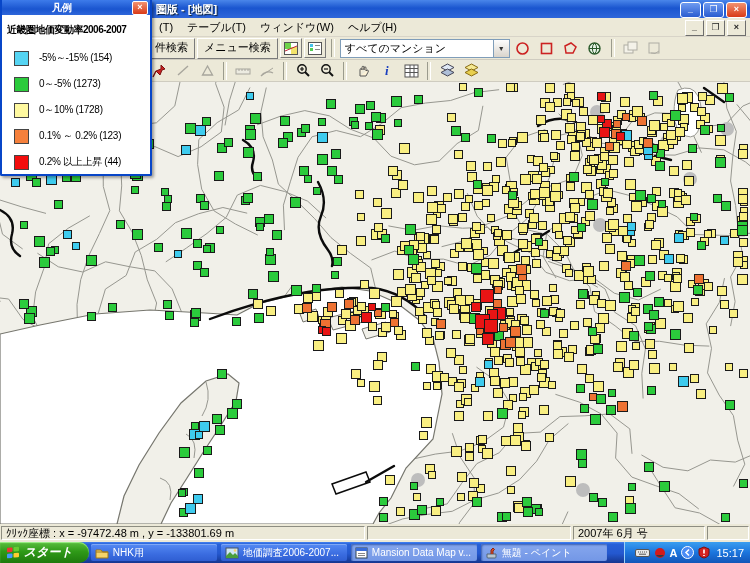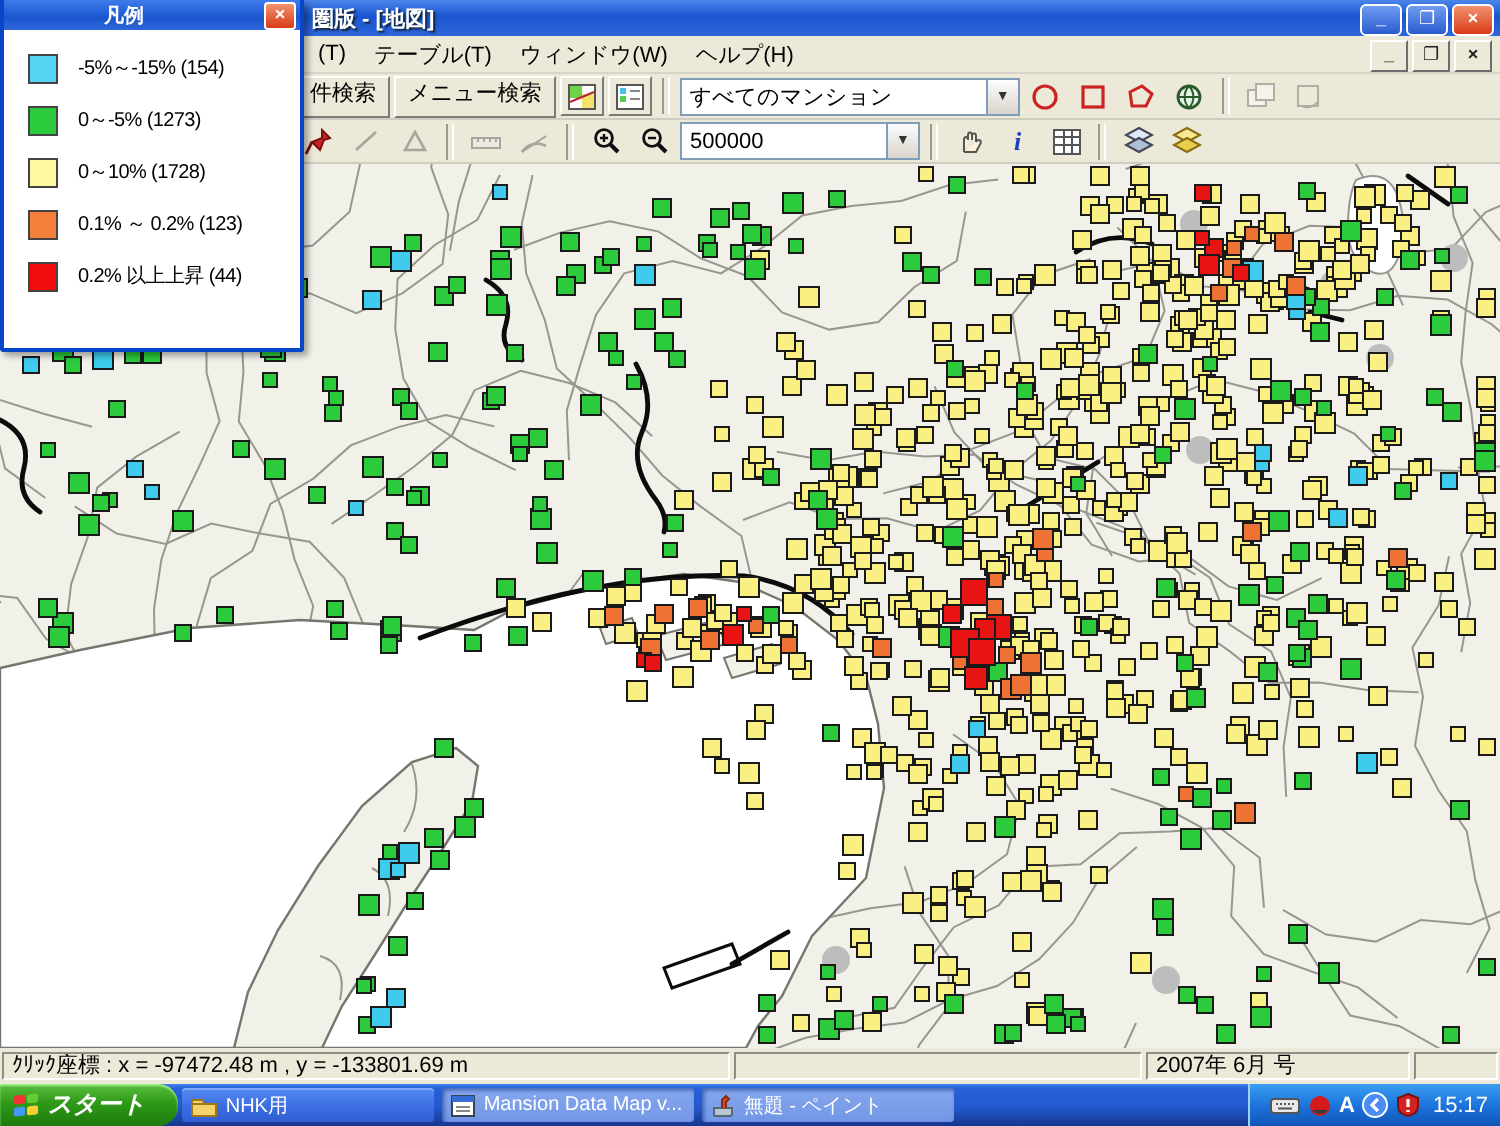--- a/index.html
+++ b/index.html
@@ -202,24 +202,20 @@
         <path d="M10 9 L14 13" stroke="#111" stroke-width="2"></path>
         <path d="M5 6 h4 M7 4 v4" stroke="#111" stroke-width="1.2"></path>
       </svg>
   </div>
   <div class="ibtn flat">
     <svg width="16" height="16">
         <circle cx="7" cy="6" r="4.2" fill="none" stroke="#111" stroke-width="1.4"></circle>
         <path d="M10 9 L14 13" stroke="#111" stroke-width="2"></path>
         <path d="M5 6 h4" stroke="#111" stroke-width="1.2"></path>
       </svg>
-  </div>
-  <div class="combo" style="width:118px;">
-    <span class="ctext" style="flex:1">500000</span>
-    <span class="cbtn">▼</span>
   </div>
   <div class="tsep"></div>
   <div class="ibtn flat">
     <svg width="15" height="15">
         <path d="M4 13 V7 q0-1.5 1-1.5 t1 1.5 M6 7 V4.5 q0-1.3 1-1.3 t1 1.3 V7 M8 7 V5 q0-1.2 1-1.2 T10 5 v3 M10 8 q1-1.5 2-0.8 q.8 .6 0 2 L10 13 H4" fill="#fdf3d8" stroke="#555" stroke-width="1"></path>
       </svg>
   </div>
   <div class="ibtn flat">
     <svg width="15" height="15">
         <text x="5" y="12" font-size="13" font-family="serif" font-weight="bold" font-style="italic" fill="#1a3fbf">i</text>
@@ -1224,20 +1220,21 @@
       <div class="mk" style="left: 597px; top: 10px; width: 9px; height: 9px; background: rgb(232, 20, 20);"></div>
     </div>
 </div>
 
 <div id="legend">
   <div class="ltitle">
     <span>凡例</span>
     <div class="lclose">×</div>
   </div>
   <div class="lbody">
+    <div class="lheading">近畿圏地価変動率2006-2007</div>
     <div class="lrow">
       <span class="lchip" style="background: rgb(85, 212, 242);"></span>
       <span class="llabel">-5%～-15% (154)</span>
     </div>
     <div class="lrow">
       <span class="lchip" style="background: rgb(43, 203, 60);"></span>
       <span class="llabel">0～-5% (1273)</span>
     </div>
     <div class="lrow">
       <span class="lchip" style="background: rgb(255, 249, 160);"></span>
@@ -1270,20 +1267,28 @@
       <rect x="7.5" y="8" width="5.5" height="4.5" rx="1" fill="#fc3" transform="skewY(-6)"></rect>
     </svg>
     <span>スタート</span>
   </div>
   <div class="task">
     <svg width="14" height="12">
         <path d="M1 3 h5 l1.5 2 H13 v6 H1 Z" fill="#f5d36a" stroke="#a07818"></path>
         <path d="M1 5 h12" stroke="#a07818"></path>
       </svg>
     <span class="tlabel">NHK用</span>
+  </div>
+  <div class="task">
+    <svg width="14" height="12">
+        <rect x="1" y="1" width="12" height="10" fill="#cfe6f5" stroke="#456"></rect>
+        <path d="M1 9 L5 5 L8 8 L10 6 L13 9 V11 H1 Z" fill="#4a9e3c"></path>
+        <circle cx="10" cy="3.5" r="1.3" fill="#f5d36a"></circle>
+      </svg>
+    <span class="tlabel">地価調査2006-2007...</span>
   </div>
   <div class="task pressed">
     <svg width="13" height="12">
         <rect x="1" y="1" width="11" height="10" fill="#fff" stroke="#345"></rect>
         <rect x="1" y="1" width="11" height="3" fill="#3a6cd8"></rect>
         <path d="M3 6.5 h7 M3 8.5 h7" stroke="#888"></path>
       </svg>
     <span class="tlabel">Mansion Data Map v...</span>
   </div>
   <div class="task pressed">

